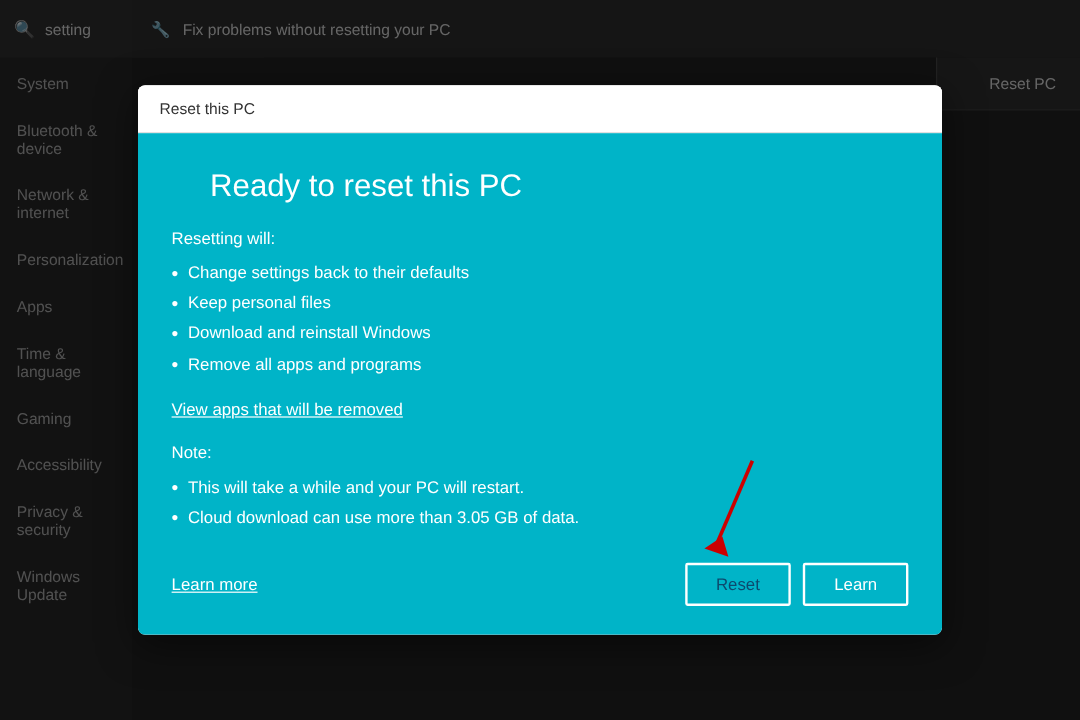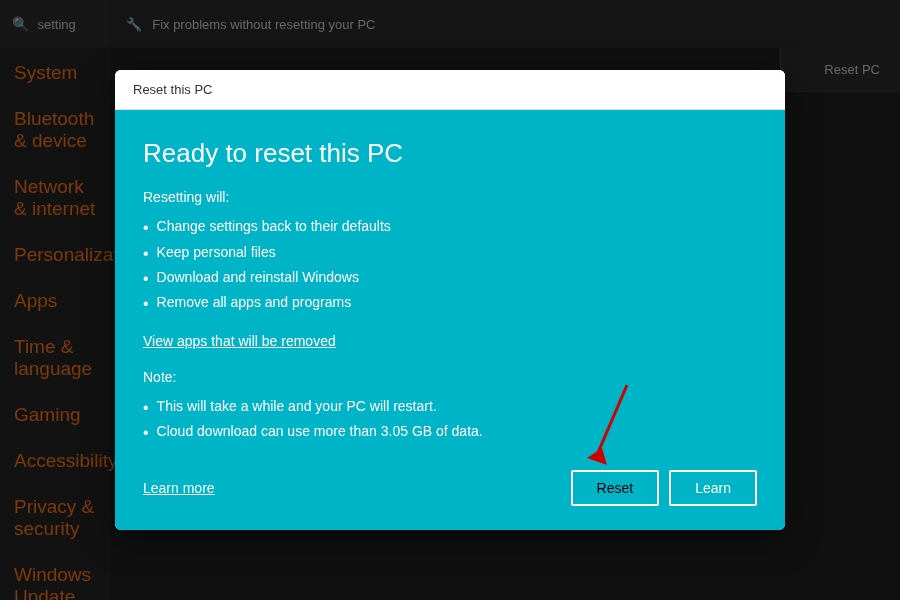--- a/index.html
+++ b/index.html
@@ -25,22 +25,22 @@
       width: 110px;
       background: #252525;
       height: 100%;
       display: flex;
       flex-direction: column;
       padding-top: 60px;
     }
 
     .sidebar-item {
       padding: 12px 14px;
-      color: #f97316;
-      font-size: 19px;
+      color: #a3a3a3;
+      font-size: 13px;
       cursor: pointer;
     }
 
     
     .search-bar {
       position: absolute;
       top: 0;
       left: 0;
       width: 220px;
       height: 48px;
@@ -132,20 +132,21 @@
     .modal-body {
       background: #00b4c8;
       padding: 28px 28px 24px 28px;
     }
 
     .modal-heading {
       font-size: 26px;
       color: #fff;
       font-weight: 400;
       margin-bottom: 20px;
+      margin-left: 32px;
     }
 
     .modal-section-label {
       font-size: 14px;
       color: #fff;
       margin-bottom: 10px;
       font-weight: 400;
     }
 
     .modal-list {
@@ -199,21 +200,21 @@
 
     .footer-buttons {
       display: flex;
       gap: 10px;
       align-items: center;
       position: relative;
     }
 
     .btn-reset {
       background: #00b4c8;
-      color: #000000;
+      color: #0c4a6e;
       border: 2px solid #fff;
       padding: 8px 24px;
       font-size: 14px;
       cursor: pointer;
       border-radius: 2px;
     }
 
     .btn-cancel {
       background: transparent;
       color: #fff;

